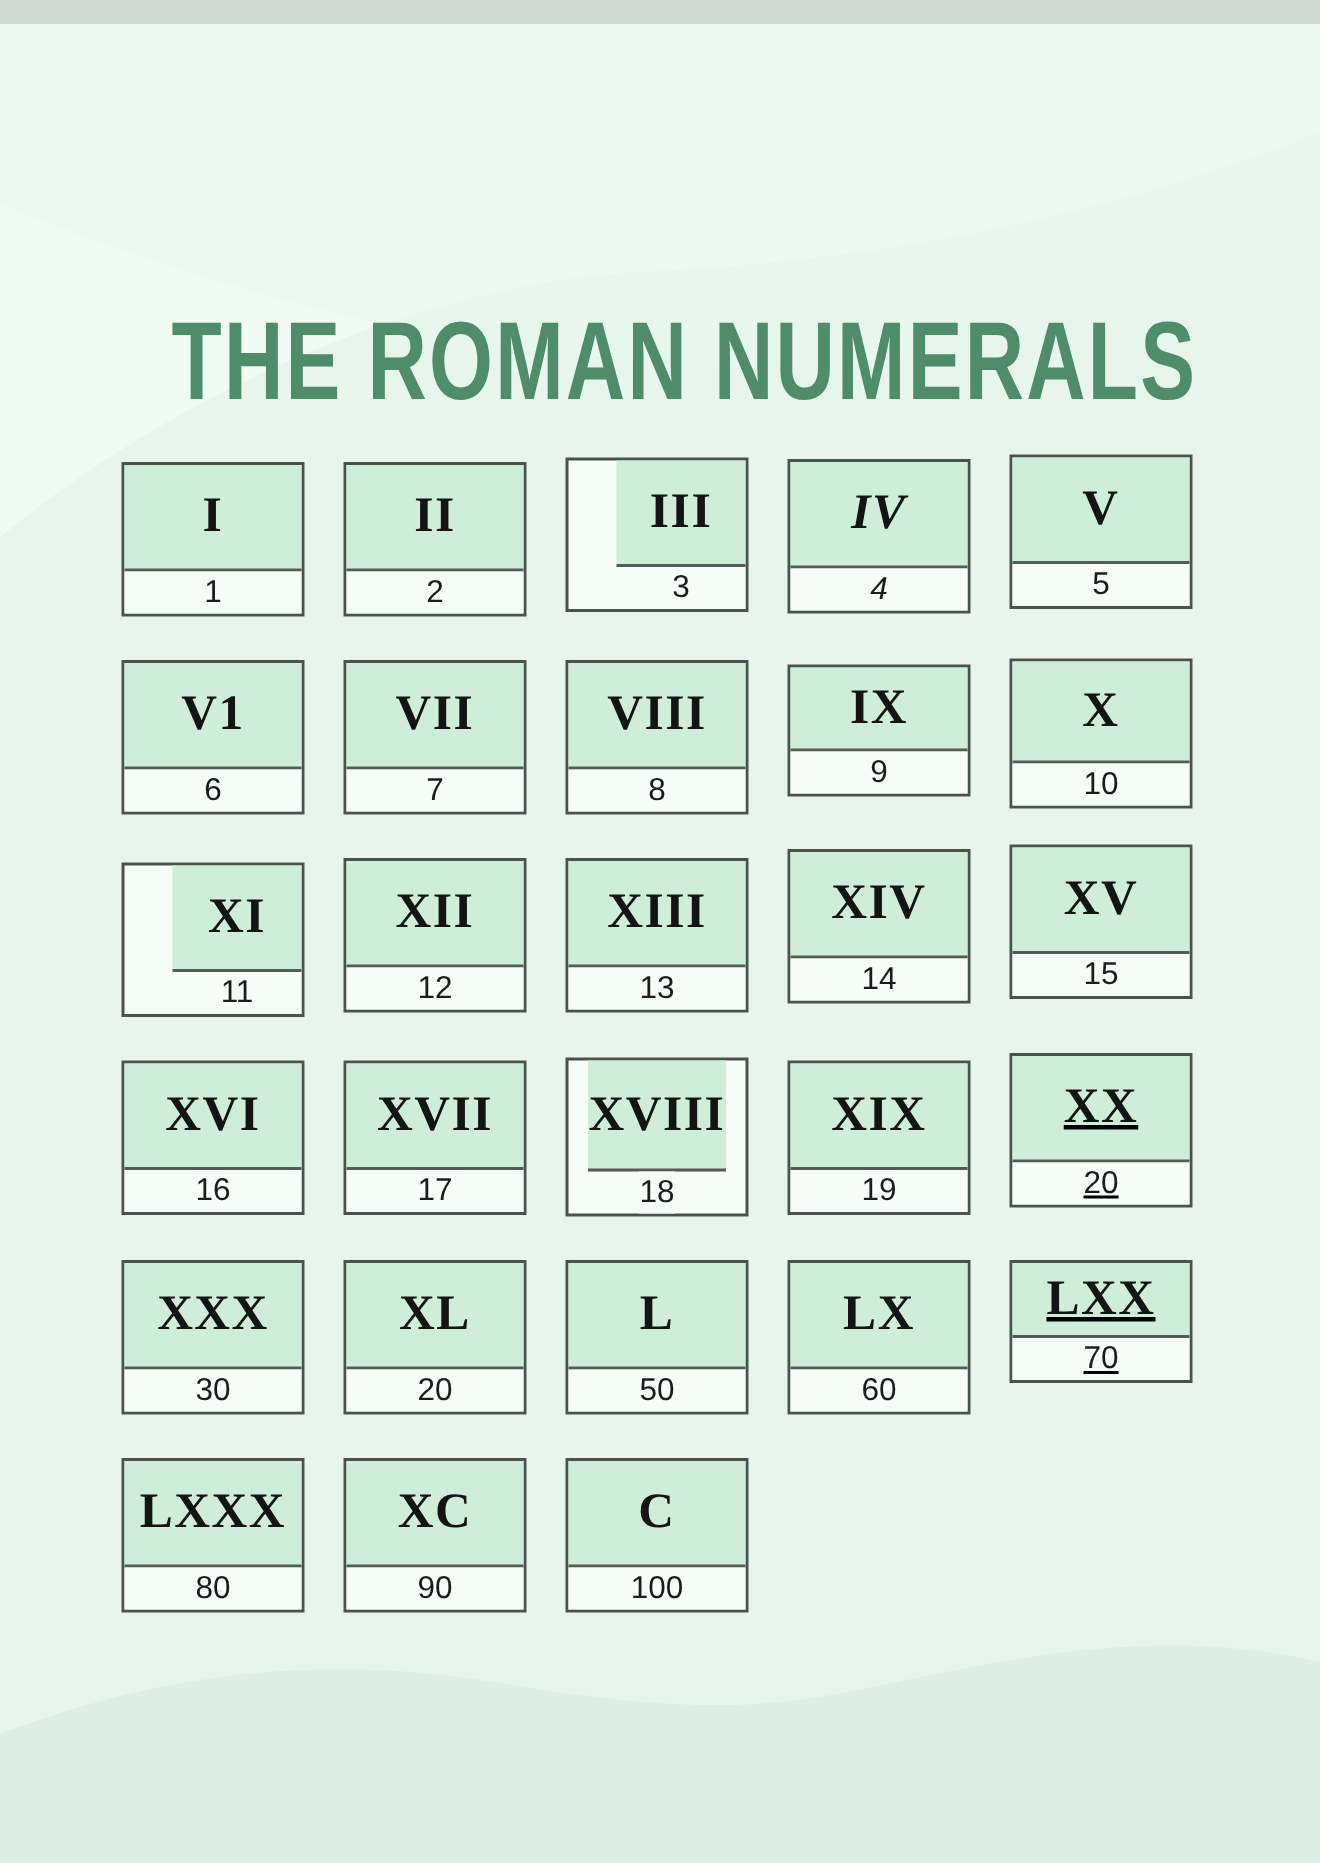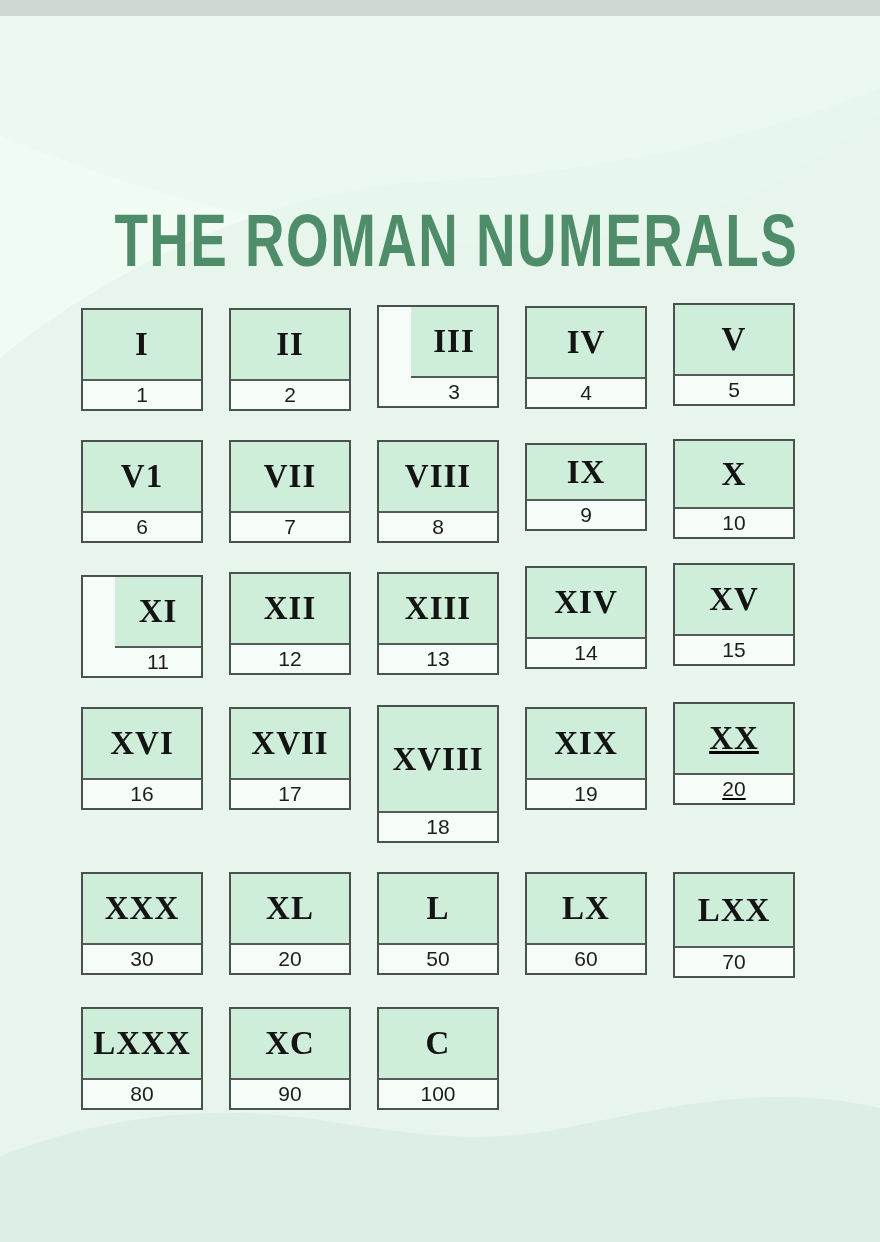--- a/index.html
+++ b/index.html
@@ -75,30 +75,30 @@
     background: #f6fcf8;
     display: flex;
     align-items: center;
     justify-content: center;
     font-family: "Liberation Sans", sans-serif;
     font-size: 21px;
     color: #1c1c1c;
   }
   
   .grid .card:nth-child(3)  { margin-top: -3px; padding-left: 32px; }
-  .grid .card:nth-child(4)  { margin-top: -2px; }
+  .grid .card:nth-child(4)  { margin-top: -2px; font-style: italic; }
   .grid .card:nth-child(5)  { margin-top: -5px; }
   .grid .card:nth-child(9)  { margin-top: 3px; height: 88px; }
   .grid .card:nth-child(10) { margin-top: -1px; height: 100px; }
   .grid .card:nth-child(11) { margin-top: 3px; padding-left: 32px; }
   .grid .card:nth-child(14) { margin-top: -6px; text-align: center; }
   .grid .card:nth-child(15) { margin-top: -9px; }
-  .grid .card:nth-child(18) { margin-top: -2px; height: 138px; }
+  .grid .card:nth-child(18) { margin-top: -2px; height: 106px; align-items: center; }
   .grid .card:nth-child(20) { margin-top: -5px; text-decoration: underline; }
-  .grid .card:nth-child(25) { height: 106px; }
+  .grid .card:nth-child(25) { height: 82px; text-decoration: underline; }
 </style>
 </head>
 <body>
 
 <div class="poster">
 
   <svg class="bg-svg" viewBox="0 0 880 1242" preserveAspectRatio="none" aria-hidden="true">
     <rect x="0" y="0" width="880" height="1242" fill="#e7f5ec"></rect>
     <path fill="#f0fbf4" d="M0,0 H880 V72 C730,132 575,158 430,165 C275,173 115,248 0,342 Z"></path>
     <path fill="#e9f7ee" d="M0,120 C160,185 320,225 500,228 C650,230 780,180 880,96 V0 H0 Z" opacity="0.55"></path>

